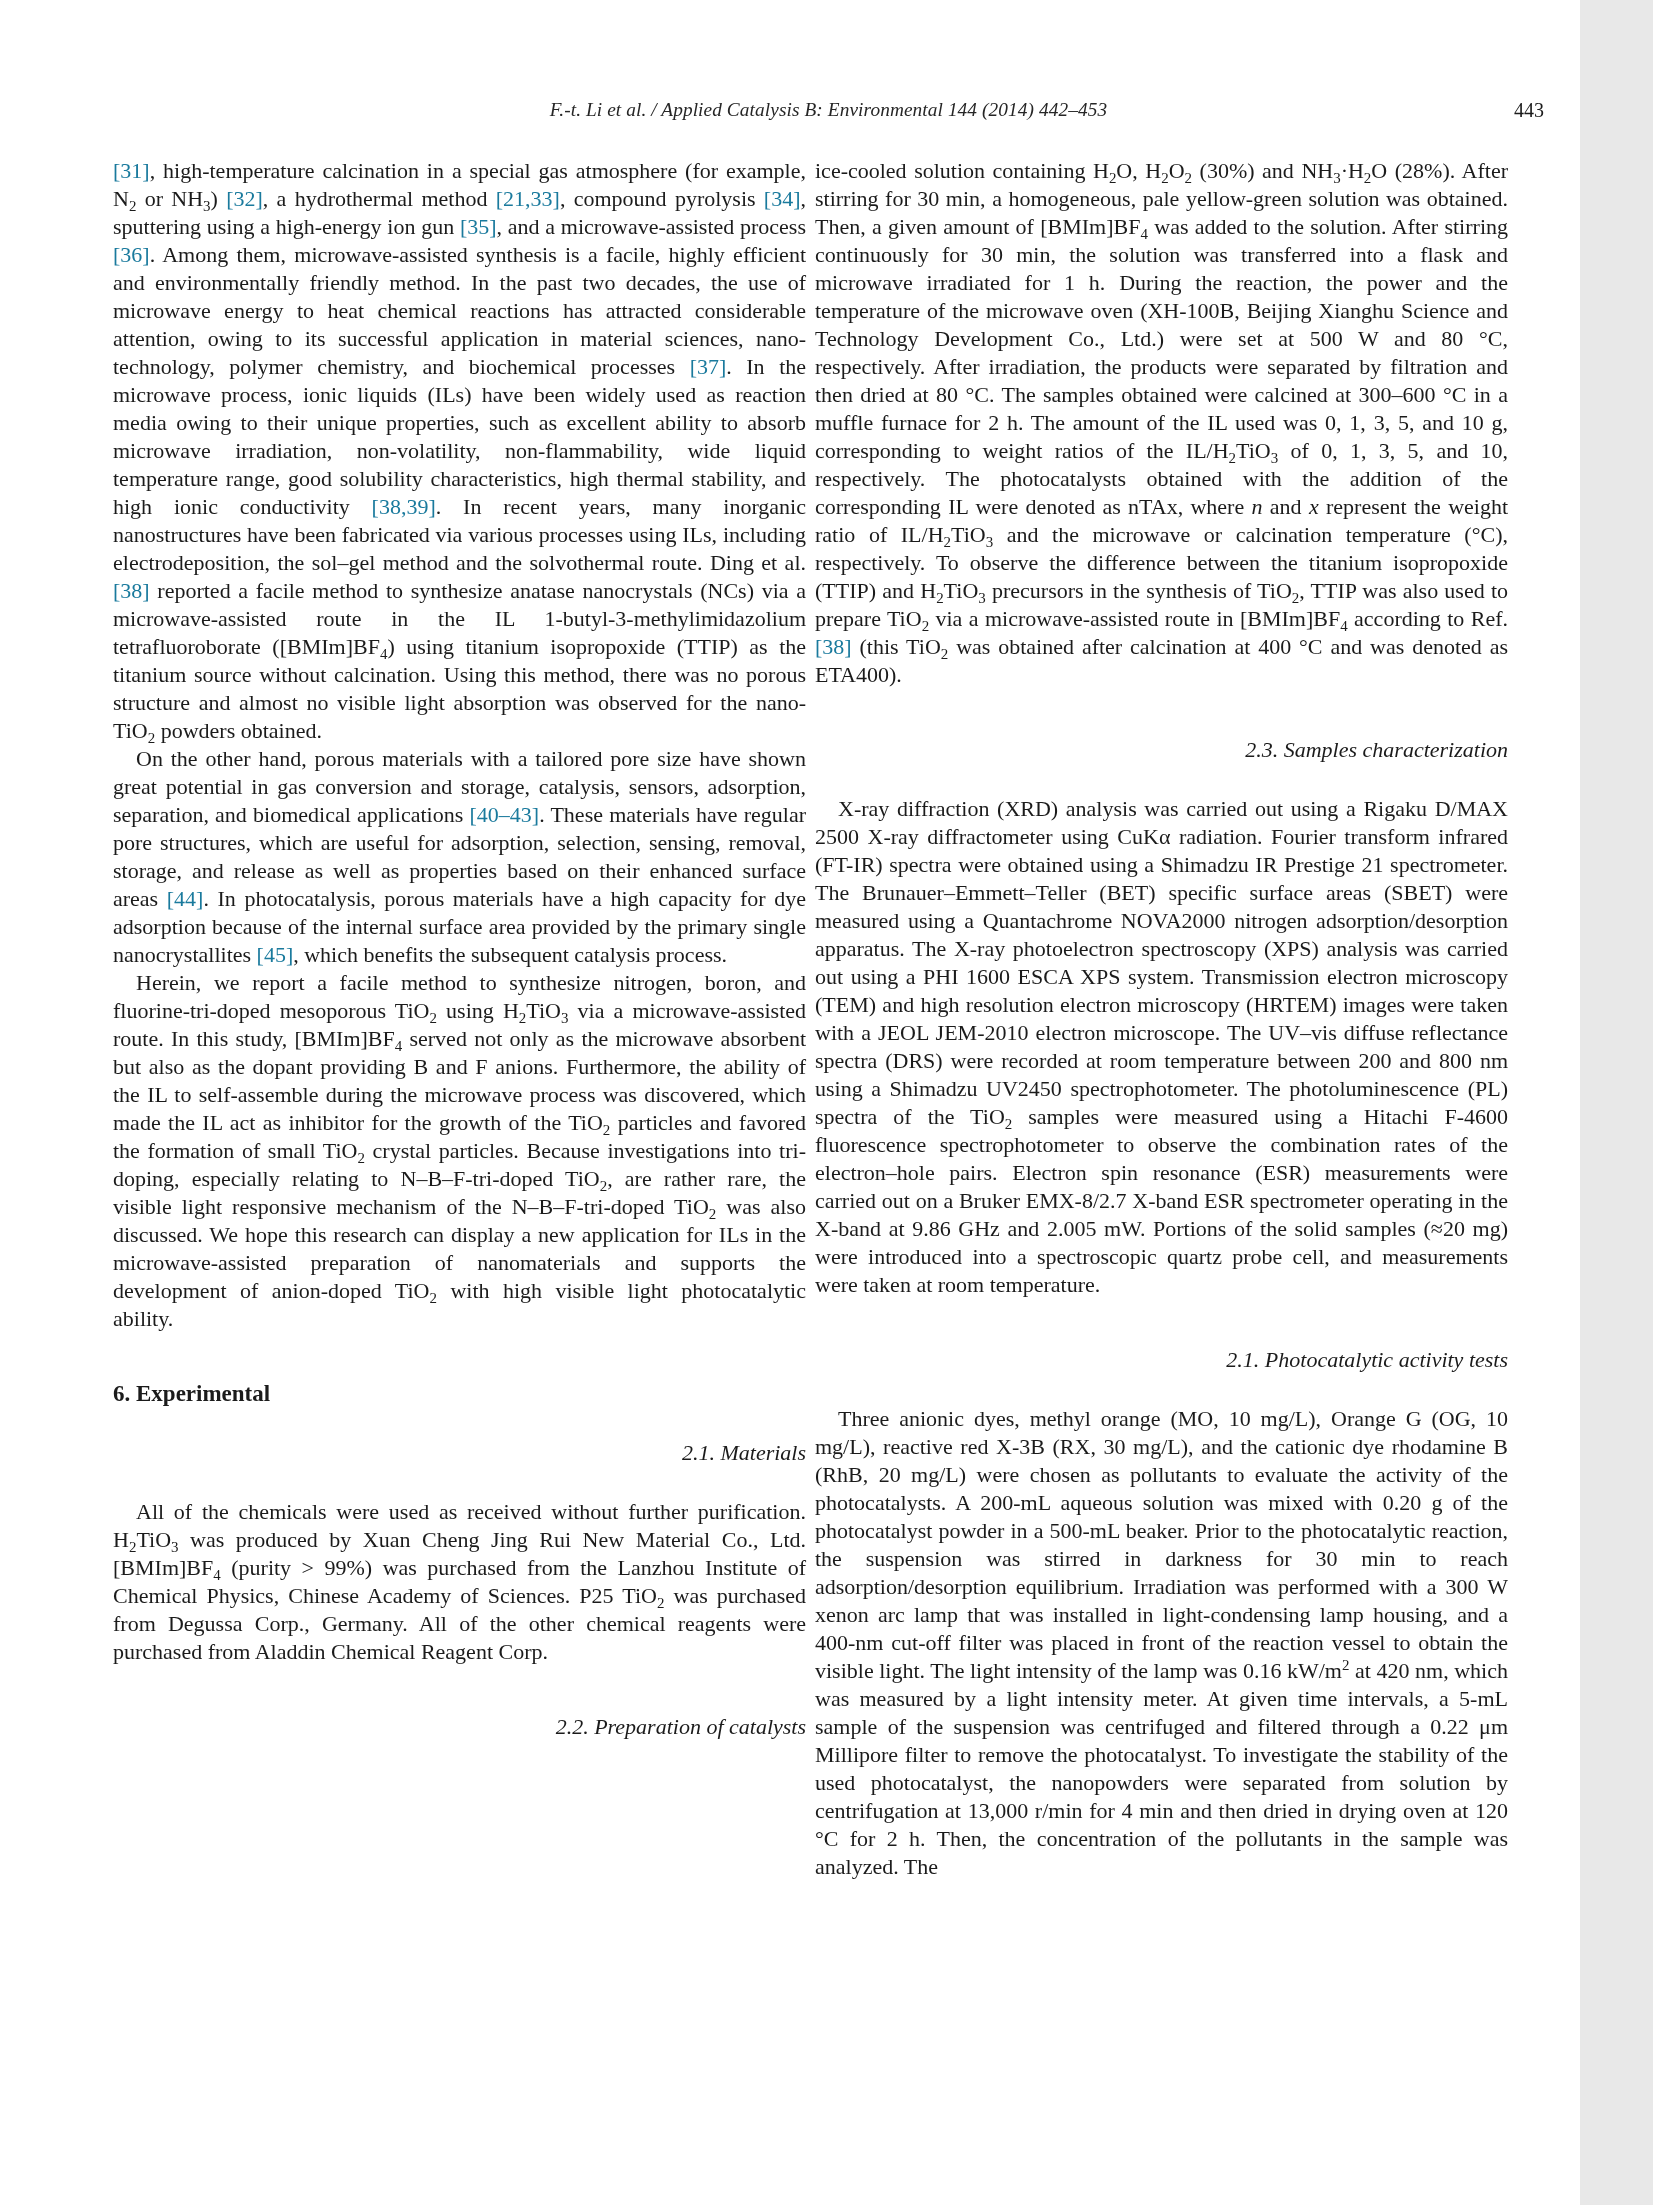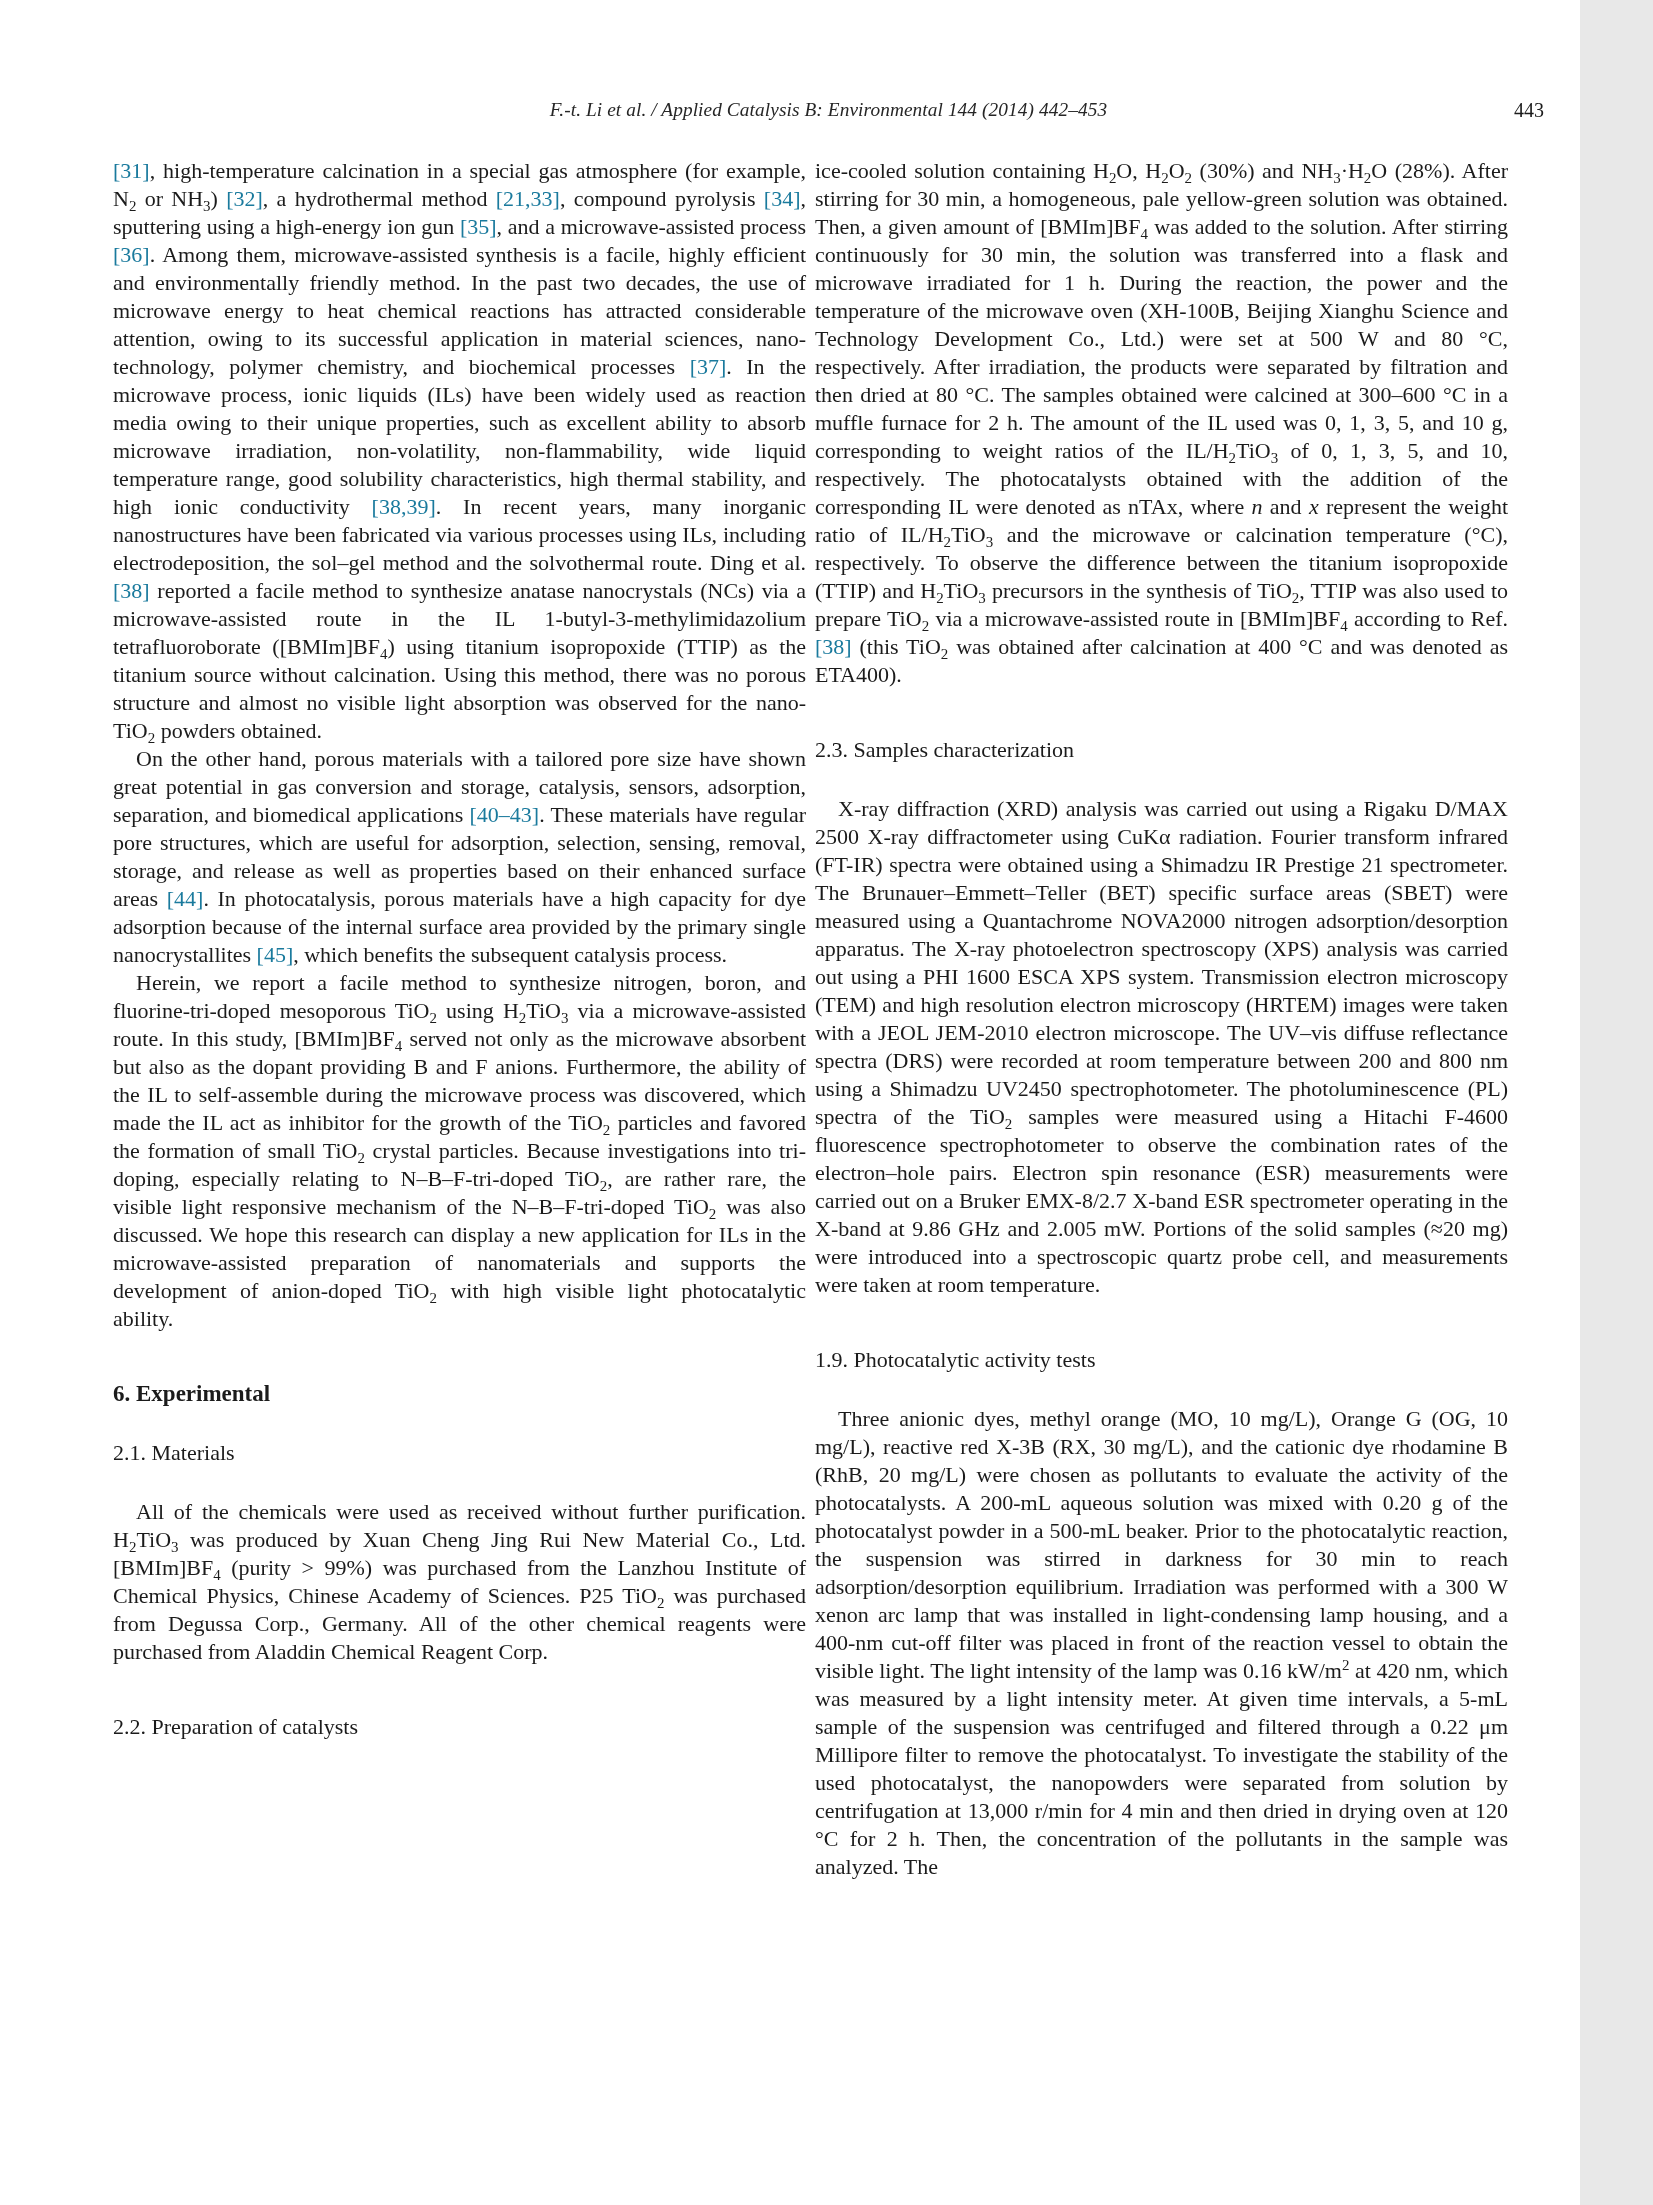--- a/index.html
+++ b/index.html
@@ -54,22 +54,23 @@
     font-size: 23px;
     font-weight: bold;
     font-style: normal;
     margin: 47px 0 31px 0;
     text-align: left;
     line-height: 28px;
   }
   .col h3 {
     font-size: 22px;
     font-weight: normal;
+    font-style: italic;
     margin: 47px 0 31px 0;
-    text-align: left;
+    text-align: right;
     line-height: 28px;
   }
   .col h2 + h3 { margin-top: 0; }
   .cite { color: #1a7a9d; }
   sub, sup { font-size: 0.68em; line-height: 0; }
   i { font-style: italic; }
 </style>
 </head>
 <body>
 
@@ -87,18 +88,18 @@
       <h2>6.  Experimental</h2>
       <h3>2.1.  Materials</h3>
       <p class="indent">All of the chemicals were used as received without further purification. H<sub>2</sub>TiO<sub>3</sub> was produced by Xuan Cheng Jing Rui New Material Co., Ltd. [BMIm]BF<sub>4</sub> (purity &gt; 99%) was purchased from the Lanzhou Institute of Chemical Physics, Chinese Academy of Sciences. P25 TiO<sub>2</sub> was purchased from Degussa Corp., Germany. All of the other chemical reagents were purchased from Aladdin Chemical Reagent Corp.</p>
       <h3>2.2.  Preparation of catalysts</h3>
     </div>
 
   <div class="col col-right">
       <p>ice-cooled solution containing H<sub>2</sub>O, H<sub>2</sub>O<sub>2</sub> (30%) and NH<sub>3</sub>·H<sub>2</sub>O (28%). After stirring for 30 min, a homogeneous, pale yellow-green solution was obtained. Then, a given amount of [BMIm]BF<sub>4</sub> was added to the solution. After stirring continuously for 30 min, the solution was transferred into a flask and microwave irradiated for 1 h. During the reaction, the power and the temperature of the microwave oven (XH-100B, Beijing Xianghu Science and Technology Development Co., Ltd.) were set at 500 W and 80 °C, respectively. After irradiation, the products were separated by filtration and then dried at 80 °C. The samples obtained were calcined at 300–600 °C in a muffle furnace for 2 h. The amount of the IL used was 0, 1, 3, 5, and 10 g, corresponding to weight ratios of the IL/H<sub>2</sub>TiO<sub>3</sub> of 0, 1, 3, 5, and 10, respectively. The photocatalysts obtained with the addition of the corresponding IL were denoted as nTAx, where <i>n</i> and <i>x</i> represent the weight ratio of IL/H<sub>2</sub>TiO<sub>3</sub> and the microwave or calcination temperature (°C), respectively. To observe the difference between the titanium isopropoxide (TTIP) and H<sub>2</sub>TiO<sub>3</sub> precursors in the synthesis of TiO<sub>2</sub>, TTIP was also used to prepare TiO<sub>2</sub> via a microwave-assisted route in [BMIm]BF<sub>4</sub> according to Ref. <span class="cite" style="color: rgb(26, 122, 157);">[38]</span> (this TiO<sub>2</sub> was obtained after calcination at 400 °C and was denoted as ETA400).</p>
       <h3>2.3.  Samples characterization</h3>
       <p class="indent">X-ray diffraction (XRD) analysis was carried out using a Rigaku D/MAX 2500 X-ray diffractometer using CuKα radiation. Fourier transform infrared (FT-IR) spectra were obtained using a Shimadzu IR Prestige 21 spectrometer. The Brunauer–Emmett–Teller (BET) specific surface areas (SBET) were measured using a Quantachrome NOVA2000 nitrogen adsorption/desorption apparatus. The X-ray photoelectron spectroscopy (XPS) analysis was carried out using a PHI 1600 ESCA XPS system. Transmission electron microscopy (TEM) and high resolution electron microscopy (HRTEM) images were taken with a JEOL JEM-2010 electron microscope. The UV–vis diffuse reflectance spectra (DRS) were recorded at room temperature between 200 and 800 nm using a Shimadzu UV2450 spectrophotometer. The photoluminescence (PL) spectra of the TiO<sub>2</sub> samples were measured using a Hitachi F-4600 fluorescence spectrophotometer to observe the combination rates of the electron–hole pairs. Electron spin resonance (ESR) measurements were carried out on a Bruker EMX-8/2.7 X-band ESR spectrometer operating in the X-band at 9.86 GHz and 2.005 mW. Portions of the solid samples (≈20 mg) were introduced into a spectroscopic quartz probe cell, and measurements were taken at room temperature.</p>
-      <h3>1.9.  Photocatalytic activity tests</h3>
+      <h3>2.1.  Photocatalytic activity tests</h3>
       <p class="indent">Three anionic dyes, methyl orange (MO, 10 mg/L), Orange G (OG, 10 mg/L), reactive red X-3B (RX, 30 mg/L), and the cationic dye rhodamine B (RhB, 20 mg/L) were chosen as pollutants to evaluate the activity of the photocatalysts. A 200-mL aqueous solution was mixed with 0.20 g of the photocatalyst powder in a 500-mL beaker. Prior to the photocatalytic reaction, the suspension was stirred in darkness for 30 min to reach adsorption/desorption equilibrium. Irradiation was performed with a 300 W xenon arc lamp that was installed in light-condensing lamp housing, and a 400-nm cut-off filter was placed in front of the reaction vessel to obtain the visible light. The light intensity of the lamp was 0.16 kW/m<sup>2</sup> at 420 nm, which was measured by a light intensity meter. At given time intervals, a 5-mL sample of the suspension was centrifuged and filtered through a 0.22 μm Millipore filter to remove the photocatalyst. To investigate the stability of the used photocatalyst, the nanopowders were separated from solution by centrifugation at 13,000 r/min for 4 min and then dried in drying oven at 120 °C for 2 h. Then, the concentration of the pollutants in the sample was analyzed. The</p>
     </div>
 
 </div>
 
 
 </body></html>

